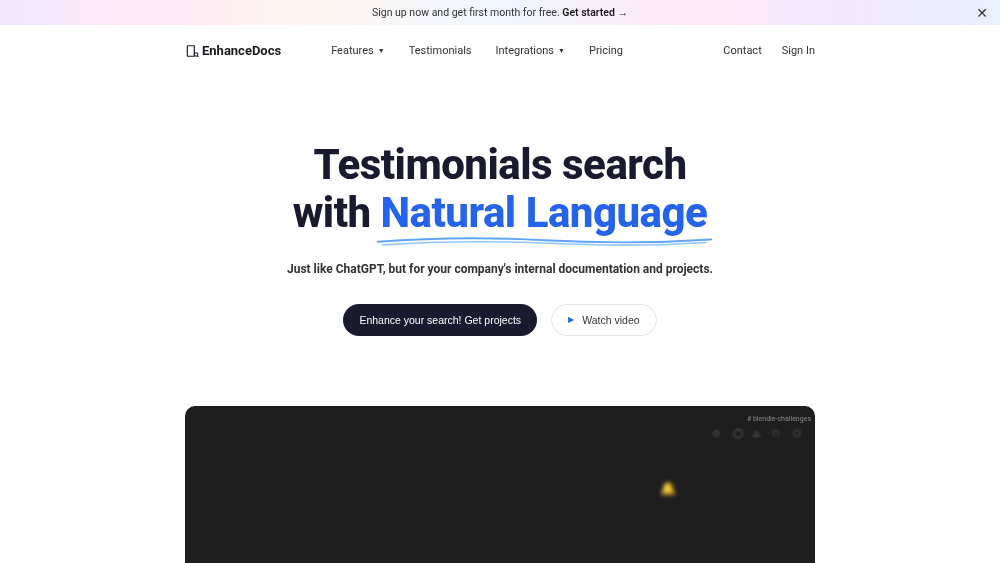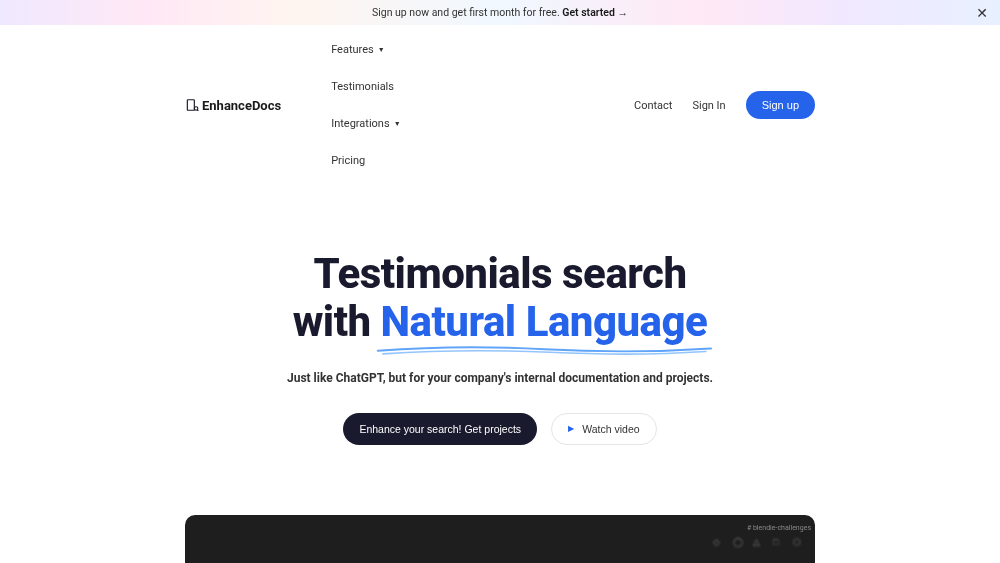--- a/index.html
+++ b/index.html
@@ -56,21 +56,20 @@
       width: 14px;
       height: 14px;
       display: inline-flex;
       align-items: center;
       justify-content: center;
     }
     .nav {
       display: flex;
       gap: 24px;
       margin-left: 20px;
-      flex-direction: column;
     }
     .nav-item {
       font-size: 11px;
       color: #333;
       cursor: pointer;
       display: flex;
       align-items: center;
       gap: 4px;
     }
     .chevron {
@@ -242,21 +241,20 @@
       <span>Integrations</span>
       <span class="chevron">▼</span>
     </div>
     <div class="nav-item">
       <span>Pricing</span>
     </div>
   </nav>
   <div class="nav-right">
     <span class="nav-link">Contact</span>
     <span class="nav-link">Sign In</span>
-    <button class="signup-btn">Sign up</button>
   </div>
 </header>
 
 <section class="hero">
   <h1 class="hero-title">
     <span>Testimonials search</span><br>
     <span>with </span><span class="hero-highlight"><span>Natural Language</span>
       <svg class="underline-svg" viewBox="0 0 340 18" preserveAspectRatio="none">
         <path d="M5,10 Q 85,2 170,8 T 335,7" stroke="#60a5fa" stroke-width="2.5" fill="none" stroke-linecap="round"></path>
         <path d="M10,14 Q 90,7 175,12 T 330,11" stroke="#93c5fd" stroke-width="2" fill="none" stroke-linecap="round"></path>

